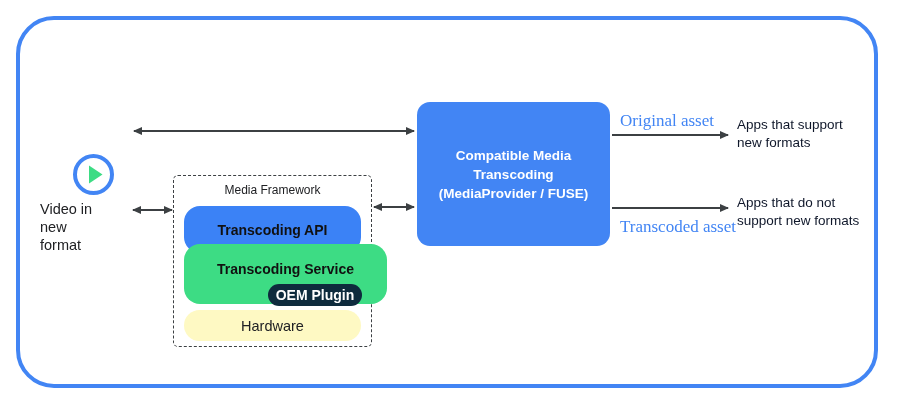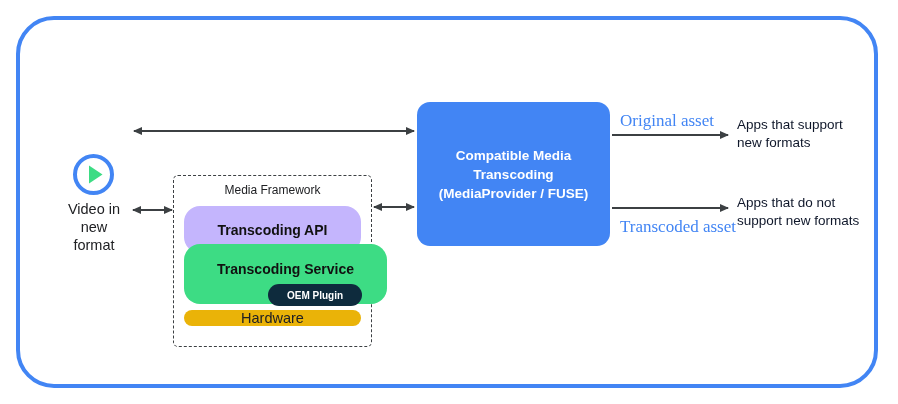--- a/index.html
+++ b/index.html
@@ -11,39 +11,39 @@
   
   .outer-frame{position:absolute;left:16px;top:16px;width:862px;height:372px;
       box-sizing:border-box;border:4px solid #4285F4;border-radius:38px;background:#fff;}
 
   
   .arrows{position:absolute;left:0;top:0;width:898px;height:404px;pointer-events:none;}
 
   
   .play-icon{position:absolute;left:71px;top:152px;width:45px;height:45px;}
 
-  .video-label{position:absolute;left:40px;top:200px;width:108px;text-align:center;
+  .video-label{position:absolute;left:40px;top:200px;width:108px;
       font-size:14.5px;line-height:18px;color:#202124;}
 
   
   .framework{position:absolute;left:173px;top:175px;width:199px;height:172px;
       box-sizing:border-box;border:1.6px dashed #3c4043;border-radius:5px;background:transparent;}
   .framework-title{position:absolute;left:173px;top:183px;width:199px;text-align:center;
       font-size:12px;color:#202124;}
 
   .fw-box{position:absolute;display:flex;align-items:center;justify-content:center;
       text-align:center;font-size:14px;}
-  .api-box{left:184px;top:206px;width:177px;height:47px;background:#c4b5fd;
+  .api-box{left:184px;top:206px;width:177px;height:47px;background:#3b82f6;
       border-radius:16px;font-weight:bold;color:#111;}
   .service-box{left:184px;top:244px;width:203px;height:60px;background:#3DDC84;
       border-radius:16px;font-weight:bold;color:#111;}
   .service-box span{transform:translateY(-5px);}
   .oem-pill{left:268px;top:284px;width:94px;height:22px;background:#0E2B3D;
-      border-radius:11px;color:#ffffff;font-weight:bold;font-size:10px;}
-  .hardware-box{left:184px;top:310px;width:177px;height:16px;background:#eab308;
+      border-radius:11px;color:#ffffff;font-weight:bold;font-size:14px;}
+  .hardware-box{left:184px;top:310px;width:177px;height:31px;background:#fef9c3;
       border-radius:16px;color:#202124;font-weight:normal;font-size:14.5px;}
 
   
   .cmt-box{position:absolute;left:417px;top:102px;width:193px;height:144px;
       background:#4285F4;border-radius:13px;display:flex;align-items:center;
       justify-content:center;text-align:center;color:#ffffff;font-weight:bold;
       font-size:13.5px;line-height:19px;}
 
   .asset-label{position:absolute;color:#4285F4;font-size:17px;white-space:nowrap;font-family:Liberation Serif, serif;}
   .orig-asset{left:620px;top:111px;}

